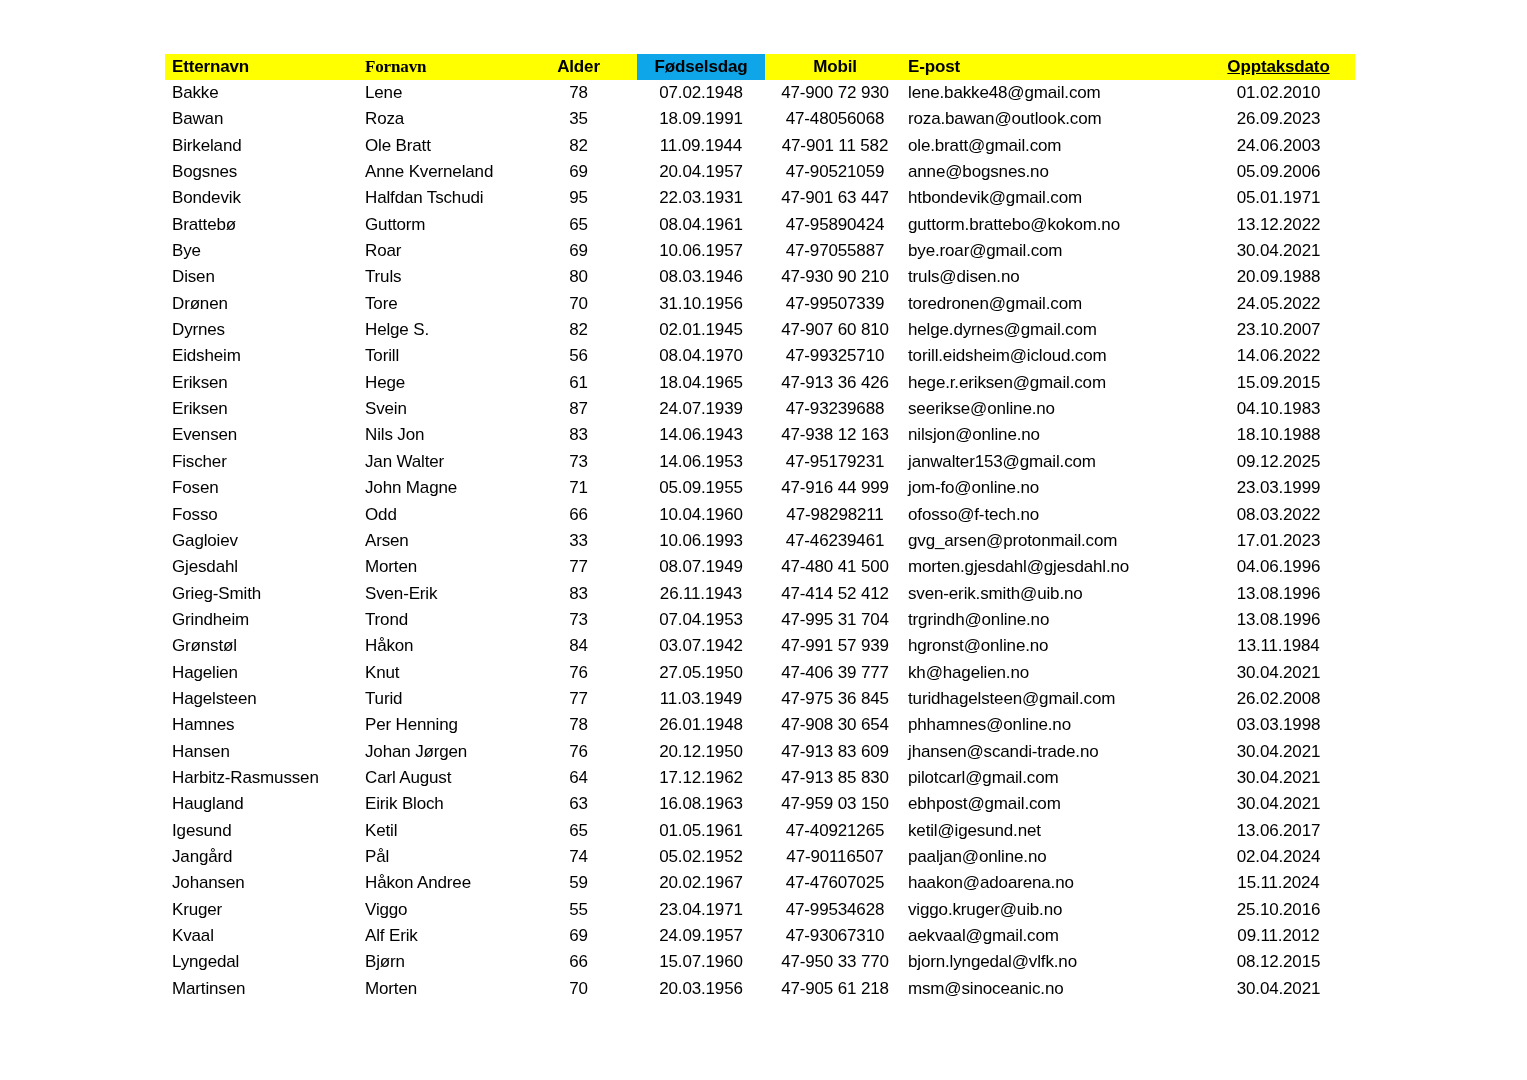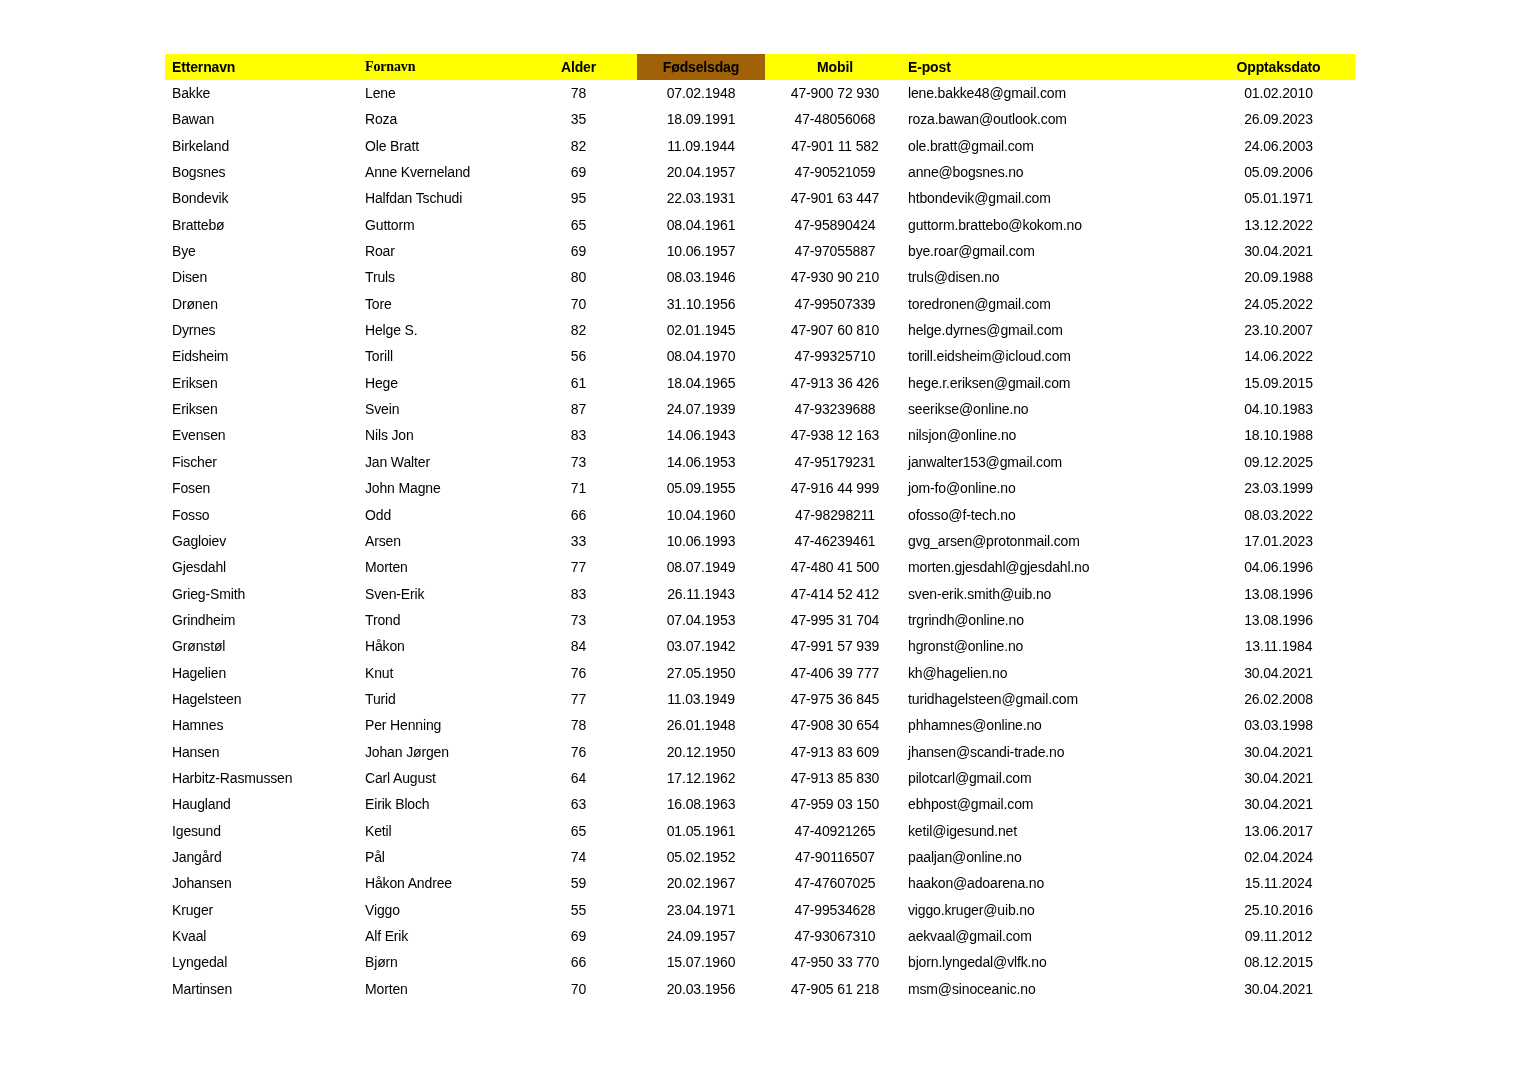--- a/index.html
+++ b/index.html
@@ -14,21 +14,21 @@
   .sheet {
     position: absolute;
     left: 165px;
     top: 54px;
     width: 1190px;
   }
   table.data-table {
     border-collapse: collapse;
     table-layout: fixed;
     width: 1190px;
-    font-size: 14px;
+    font-size: 17px;
     letter-spacing: -0.15px;
     color: #000000;
   }
   table.data-table td, table.data-table th {
     padding: 0;
     white-space: nowrap;
     overflow: hidden;
     height: 26.35px;
     line-height: 26.35px;
     font-weight: normal;
@@ -62,24 +62,24 @@
         <col class="c3">
       <col class="c4">
         <col class="c5">
         <col class="c6">
     </colgroup>
     <thead>
       <tr id="header-row">
           <th class="al-left" style="background: rgb(255, 255, 0); color: rgb(0, 0, 0);">Etternavn</th>
           <th class="al-left" style="background: rgb(255, 255, 0); color: rgb(0, 0, 0); font-family: Liberation Serif, serif;">Fornavn</th>
           <th class="al-center" style="background: rgb(255, 255, 0); color: rgb(0, 0, 0); margin-top: 17px;">Alder</th>
-          <th class="al-center" style="background: #a16207; color: rgb(0, 0, 0);">Fødselsdag</th>
+          <th class="al-center" style="background: #0ea5e9; color: rgb(0, 0, 0);">Fødselsdag</th>
           <th class="al-center" style="background: rgb(255, 255, 0); color: rgb(0, 0, 0);">Mobil</th>
           <th class="al-left tight" style="background: rgb(255, 255, 0); color: rgb(0, 0, 0);">E-post</th>
-          <th class="al-center" style="background: rgb(255, 255, 0); color: rgb(0, 0, 0);">Opptaksdato</th>
+          <th class="al-center" style="background: rgb(255, 255, 0); color: rgb(0, 0, 0); text-decoration: underline;">Opptaksdato</th>
         </tr>
     </thead>
     <tbody id="table-body">
         <tr>
           <td class="al-left">Bakke</td>
           <td class="al-left">Lene</td>
           <td class="al-center">78</td>
           <td class="al-center">07.02.1948</td>
           <td class="al-center">47-900 72 930</td>
           <td class="al-left tight">lene.bakke48@gmail.com</td>

